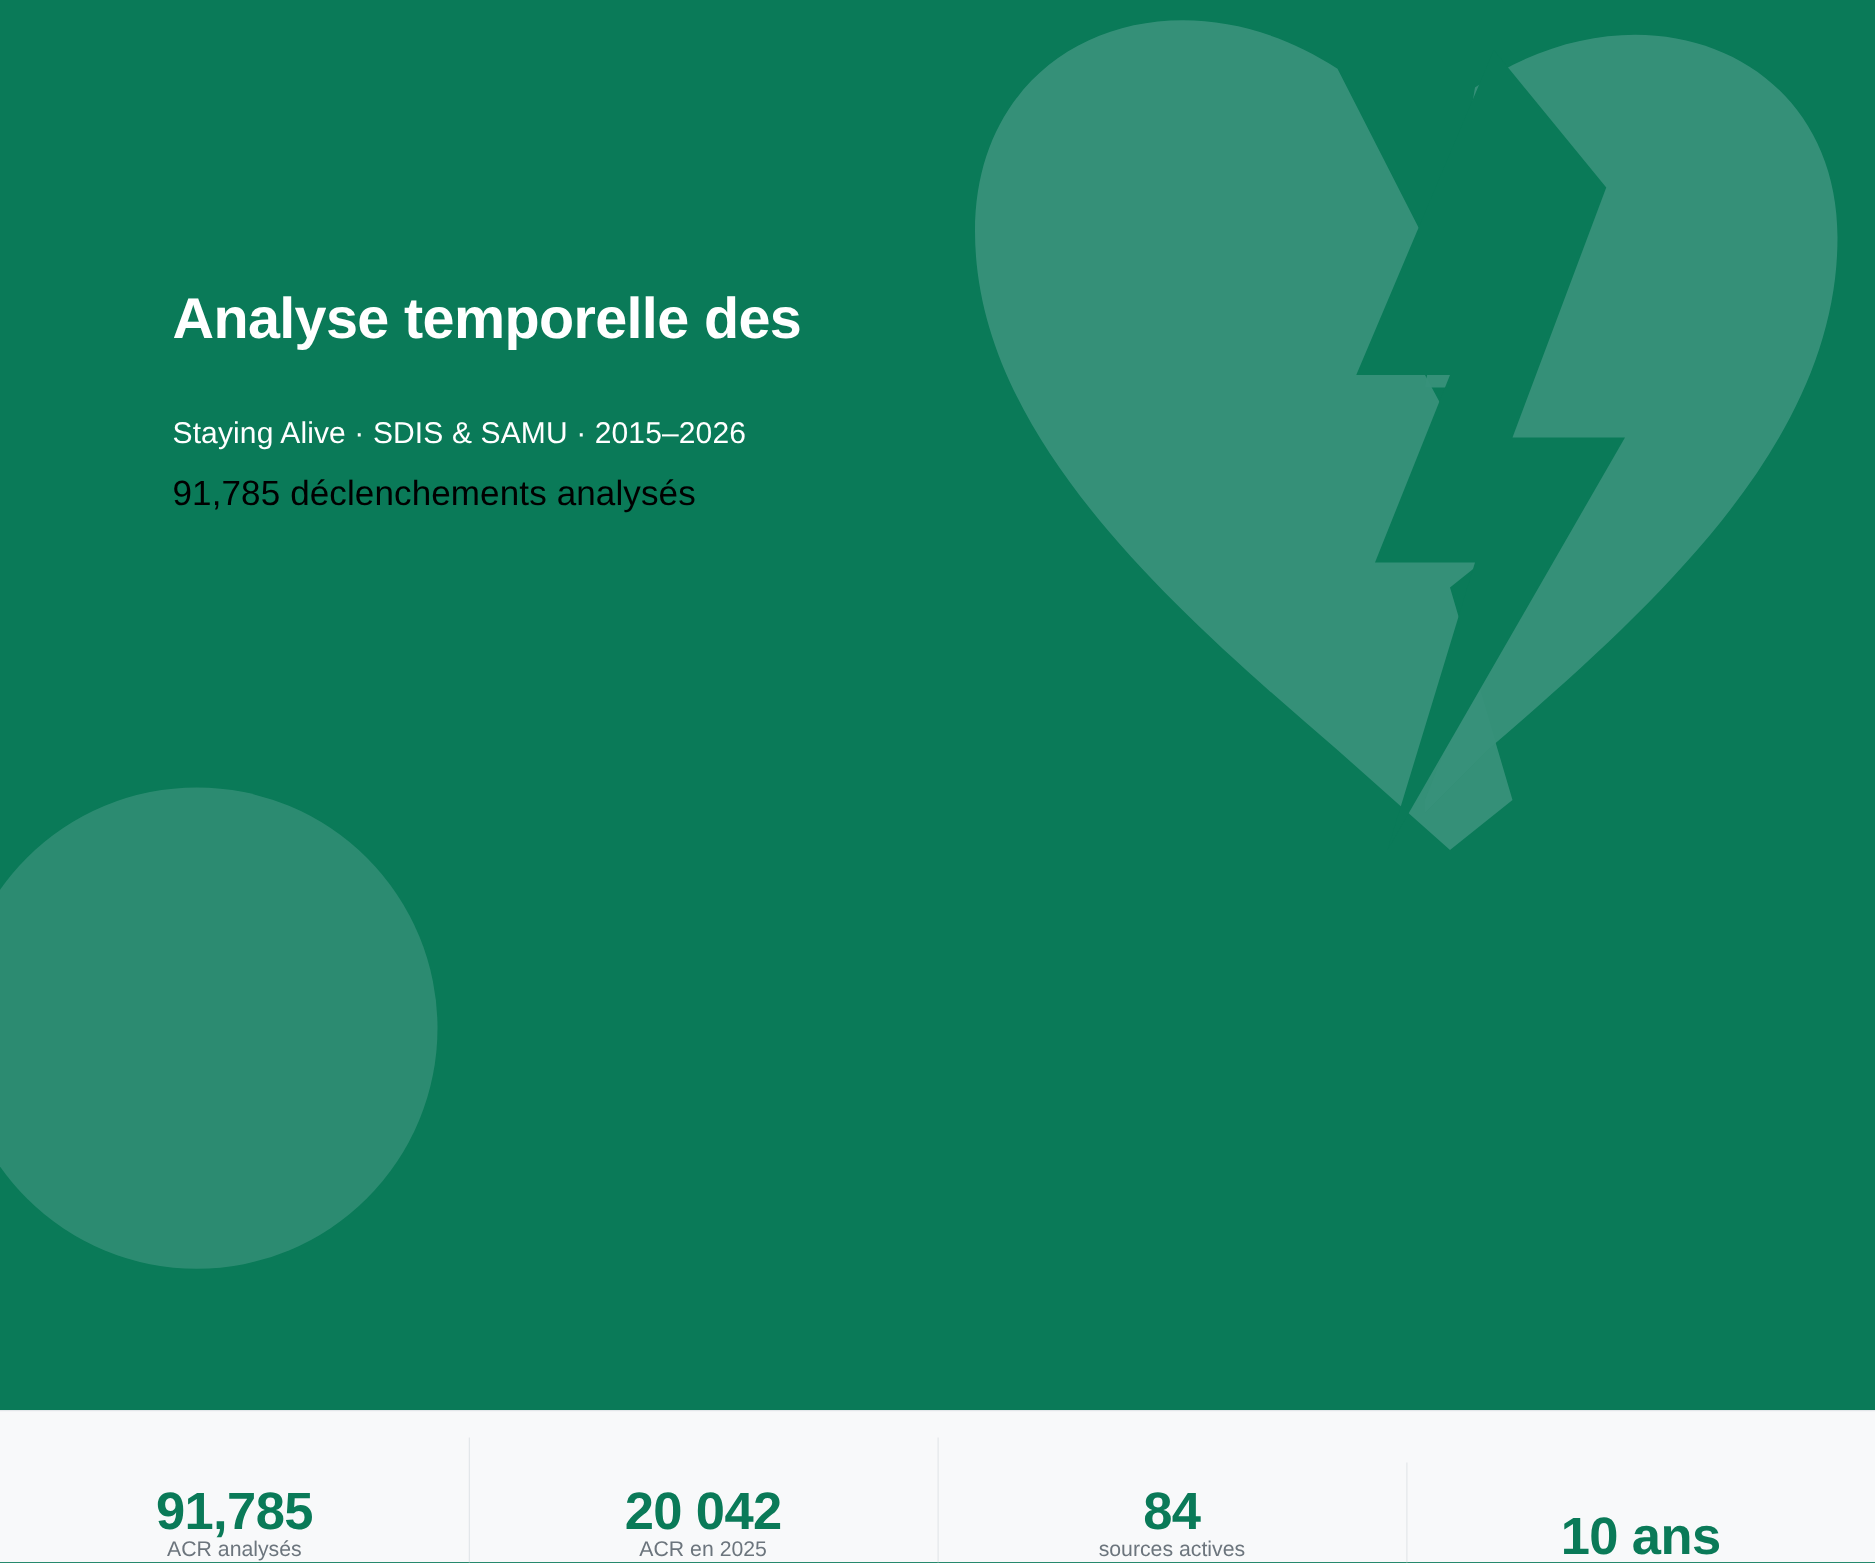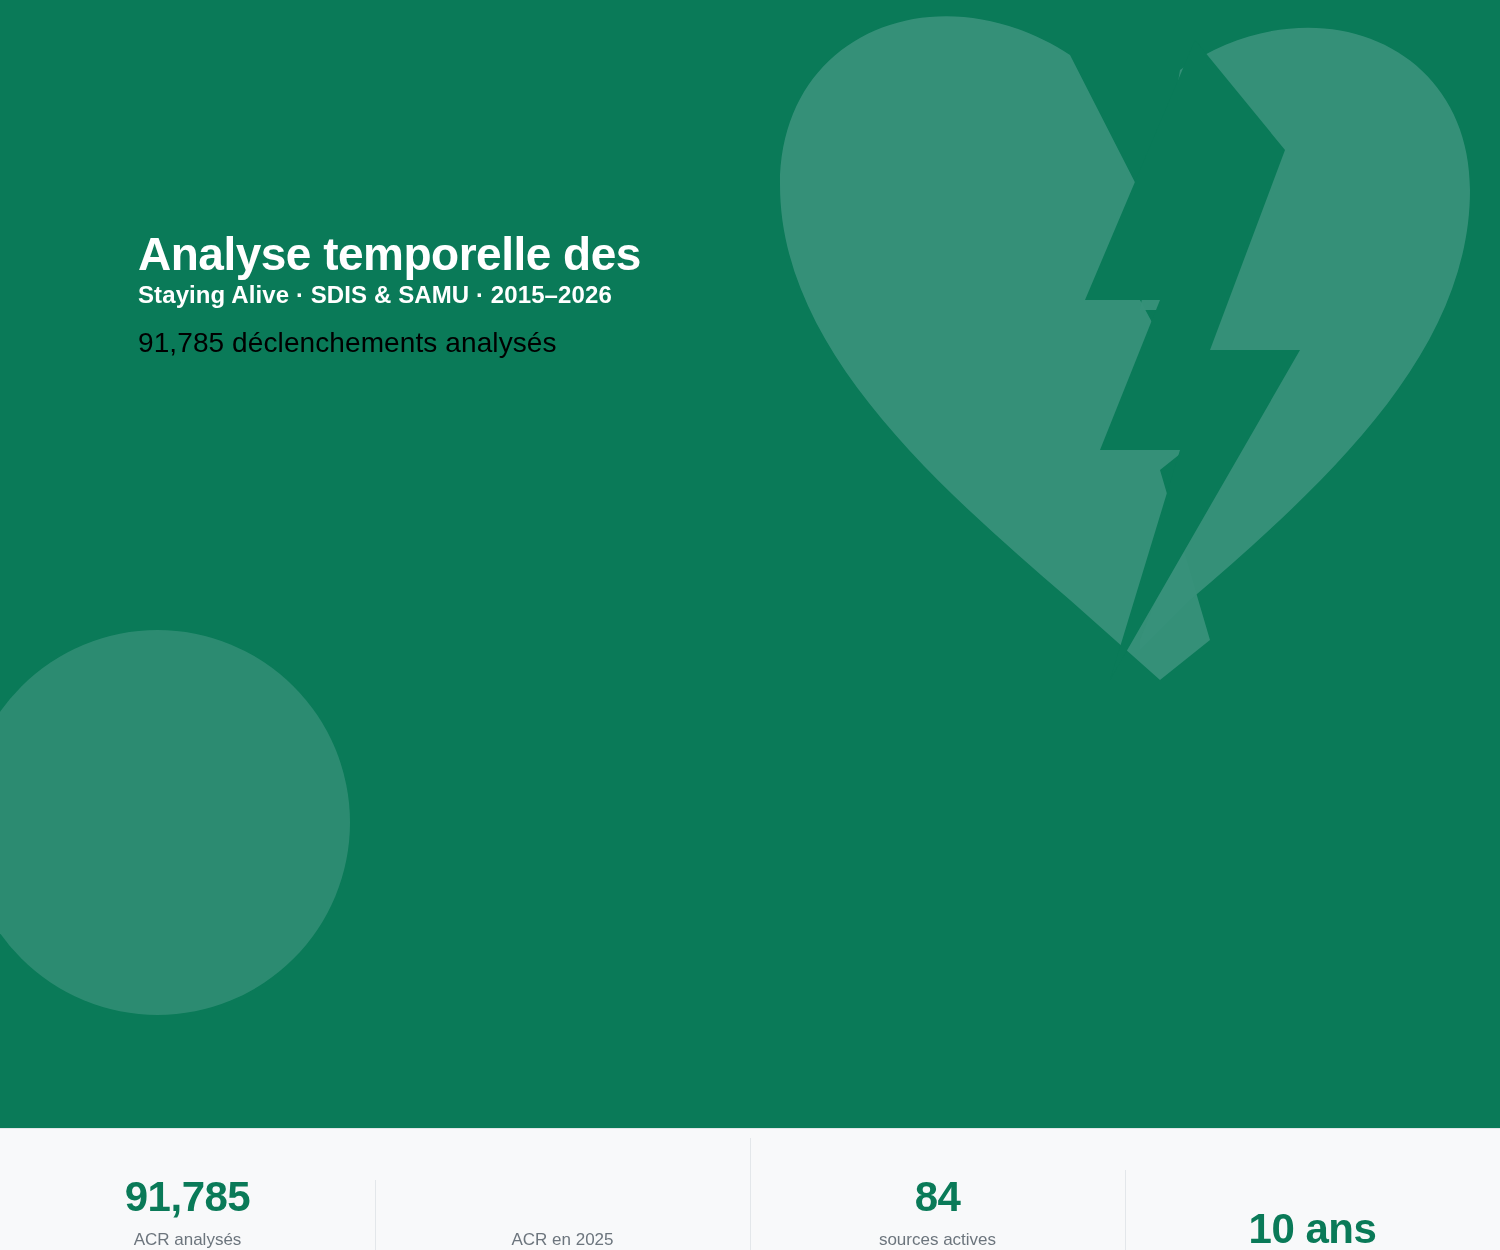--- a/index.html
+++ b/index.html
@@ -63,22 +63,23 @@
   }
   .title-line2 {
     font-size: 57px;
     font-weight: bold;
     color: #ffffff;
     letter-spacing: -1px;
     line-height: 1.15;
     margin: 2px 0 0 0;
   }
   .subtitle {
+    margin-top: 52px;
     font-size: 24px;
-    font-weight: bold;
+    font-weight: normal;
     color: #ffffff;
     letter-spacing: 0.1px;
   }
   .meta {
     margin-top: 18px;
     font-size: 28px;
     color: #000000;
     letter-spacing: 0.1px;
   }
 
@@ -111,21 +112,21 @@
     background: #e3e7ea;
   }
   .stat-value {
     font-size: 42px;
     font-weight: bold;
     color: #0a7a58;
     line-height: 1;
     letter-spacing: -0.5px;
   }
   .stat-label {
-    margin-top: 12px;
+    margin-top: 0;
     font-size: 17px;
     color: #6c757d;
   }
 </style>
 </head>
 <body>
 
 <div class="page">
 
   <div class="bg-circle"></div>
@@ -148,20 +149,21 @@
     <div class="subtitle">Staying Alive · SDIS &amp; SAMU · 2015–2026</div>
     <div class="meta">91,785 déclenchements analysés</div>
   </div>
 
   <div class="stats-band">
     <div class="stat">
       <div class="stat-value">91,785</div>
       <div class="stat-label">ACR analysés</div>
     </div>
     <div class="stat">
+      <div class="stat-value">20 042</div>
       <div class="stat-label">ACR en 2025</div>
     </div>
     <div class="stat">
       <div class="stat-value">84</div>
       <div class="stat-label">sources actives</div>
     </div>
     <div class="stat">
       <div class="stat-value">10 ans</div>
     </div>
   </div>

